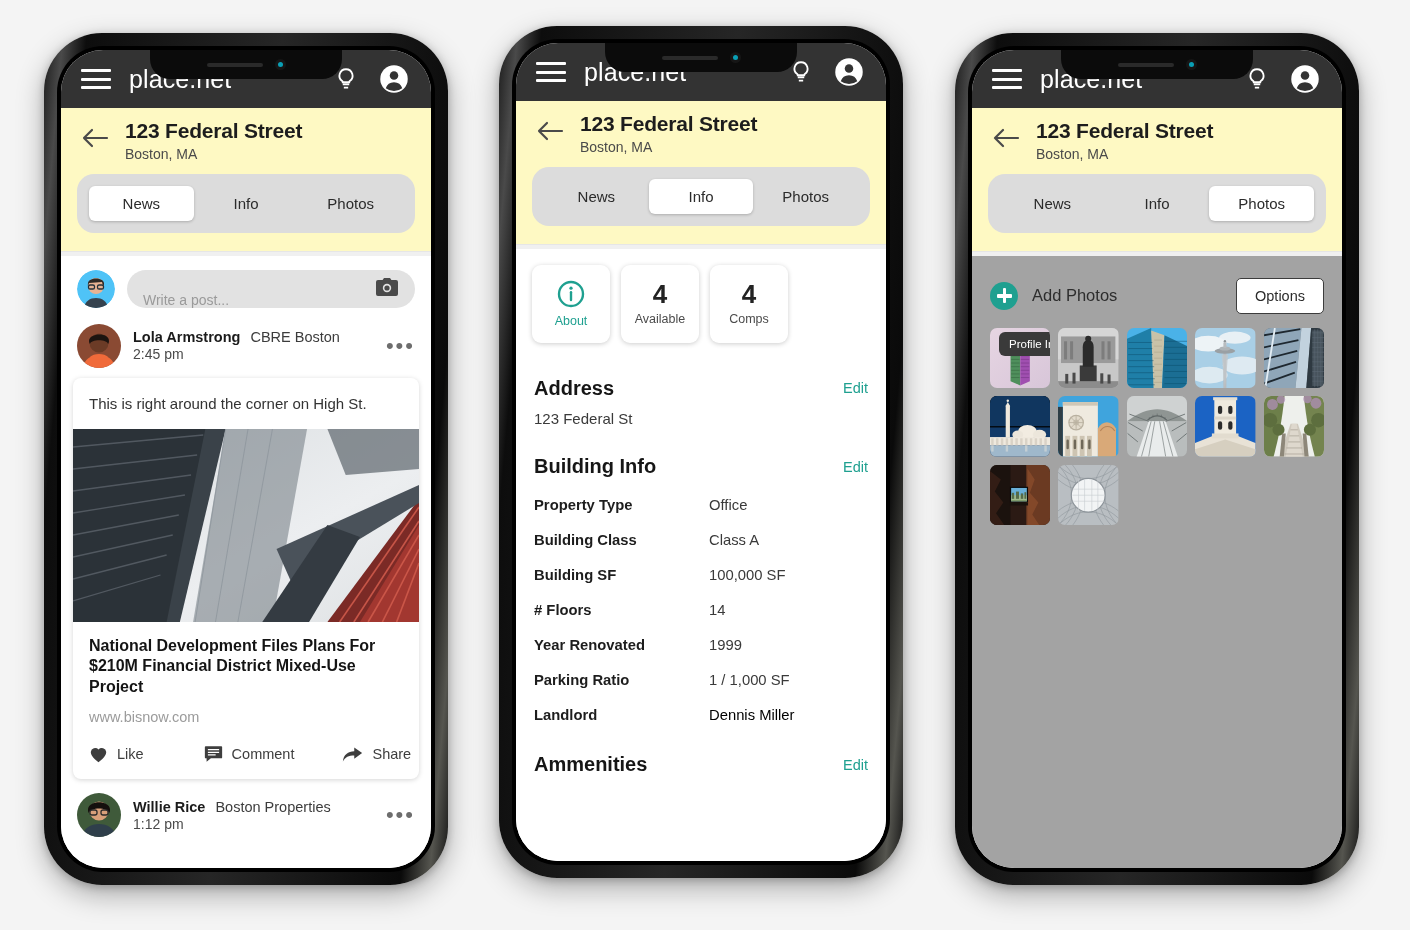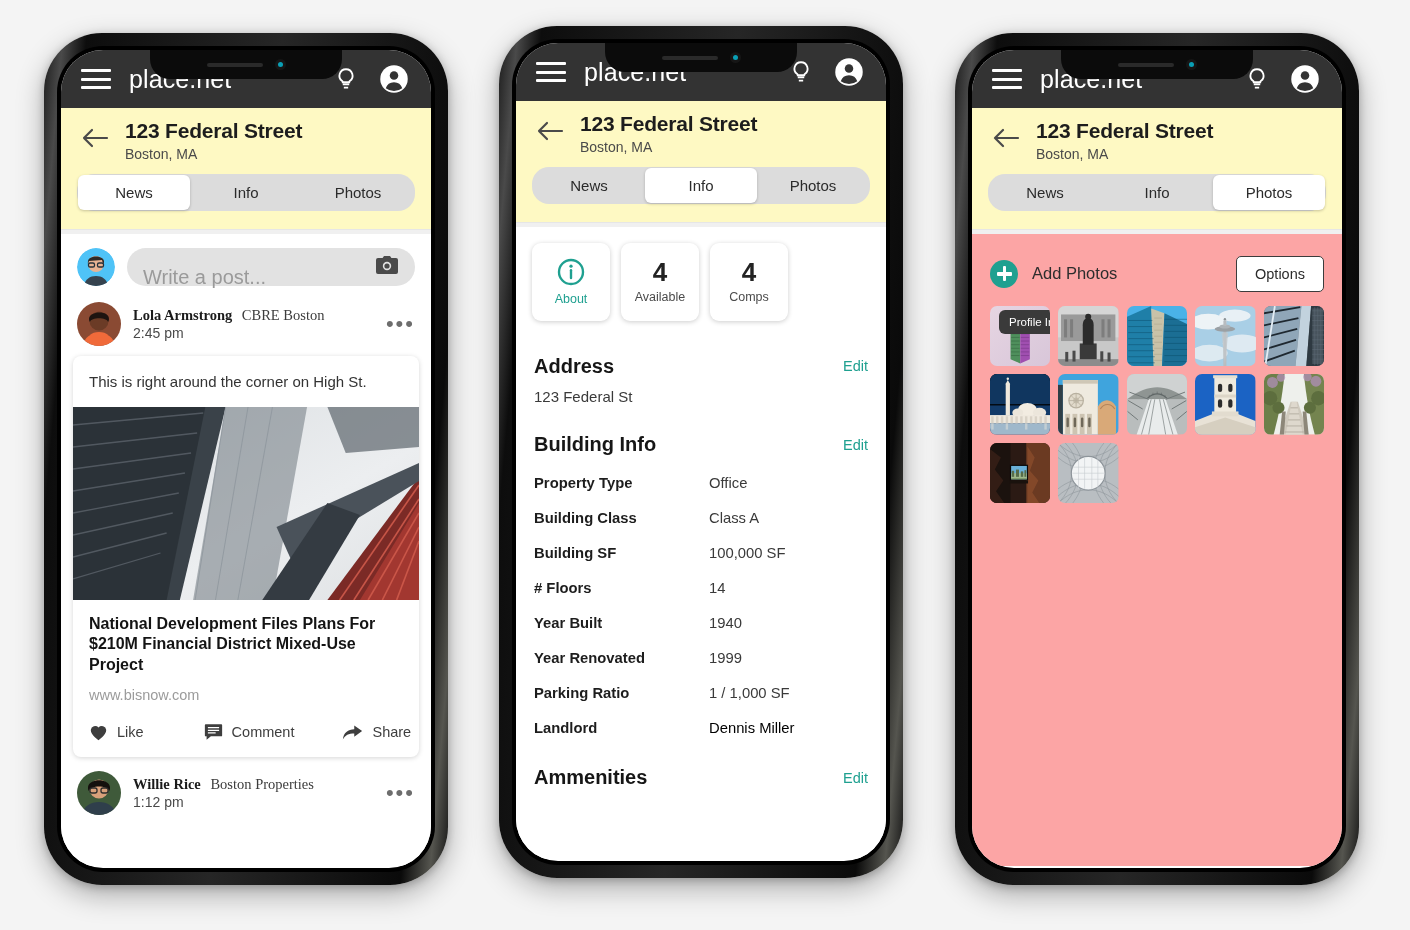--- a/index.html
+++ b/index.html
@@ -70,40 +70,40 @@
   
   .subhead { background: #fef9c3; padding: 11px 0 0 0; }
   .subhead-row { display: flex; align-items: flex-start; padding: 0 20px; }
   .back-arrow { width: 30px; margin-top: 8px; flex: 0 0 auto; cursor: pointer; }
   .titleblock { margin-left: 14px; }
   .prop-title { font-size: 21px; font-weight: 700; color: #1d1d1d; line-height: 1.18; letter-spacing:-.2px;}
   .prop-sub { font-size: 14px; color: #4a4a4a; margin-top: 2px; }
 
   
   .segbar { margin: 12px 16px 18px 16px; background: #dcdcdc; border-radius: 17px;
-            display: flex; padding: 1px; }
+            display: flex; padding: 12px; }
   .seg { flex: 1; text-align: center; font-size: 15px; color: #2b2b2b;
          padding: 9px 0; border-radius: 6px; cursor: pointer; }
   .seg.active { background: #fff; box-shadow: 0 1px 3px rgba(0,0,0,.22); }
   .sep { height: 5px; background: #f0f0f0; border-top: 1px solid #e6e6e6; margin-top: 12px; }
 
   
   .feed { background: #fff; height: calc(100% - 58px - 128px); overflow: hidden; }
   .composer { display: flex; align-items: center; gap: 12px; padding: 14px 16px 10px 16px; }
   .av { width: 38px; height: 38px; border-radius: 50%; flex:0 0 auto; overflow:hidden; position:relative; }
   .av svg { display:block; }
   .composer-field { flex: 1; height: 38px; background: #e2e2e2; border-radius: 19px;
                     display: flex; align-items: center; padding: 0 16px; }
-  .composer-ph { font-size: 20px; color: #9a9a9a; flex:1;margin-top:22px; }
+  .composer-ph { font-size: 14px; color: #9a9a9a; flex:1;margin-top:22px; }
   .cam-icon { margin-left: auto; }
 
   .post-head { display: flex; align-items: center; padding: 6px 16px 0 16px; }
   .post-av { width: 44px; height: 44px; border-radius: 50%; overflow:hidden; flex:0 0 auto; }
   .post-meta { margin-left: 12px; }
-  .post-names { font-size: 14.5px; font-family: Liberation Serif, serif; }
+  .post-names { font-size: 14.5px; }
   .post-author { font-weight: 700; color: #1b1b1b; }
   .post-org { color: #3c3c3c; margin-left: 6px; }
   .post-time { font-size: 14px; color: #4a4a4a; margin-top: 1px; }
   .dots { margin-left: auto; color: #6d6d6d; font-size: 22px; letter-spacing: 2px; line-height: 0; cursor:pointer;}
 
   .card { margin: 10px 12px 0 12px; background: #fff; border-radius: 8px;
           box-shadow: 0 1px 5px rgba(0,0,0,.17); overflow: hidden; }
   .card-text { font-size: 15px; color: #333; padding: 17px 16px; }
   .card-img { height: 193px; width:100%; position: relative; overflow: hidden; }
   .card-body { padding: 14px 16px 6px 16px; }
@@ -128,21 +128,21 @@
   .sec-head { display: flex; align-items: center; margin-top: 26px; }
   .sec-title { font-size: 20px; font-weight: 700; color: #161616; }
   .sec-edit { margin-left: auto; font-size: 14.5px; color: #1fa090; cursor: pointer; }
   .addr { font-size: 15px; color: #3a3a3a; line-height: 1.38; margin-top: 9px; }
   .kv { display: flex; margin-top: 19px; font-size: 14.8px; }
   .kv .k { width: 175px; font-weight: 700; color: #1d1d1d; }
   .kv .v { color: #3a3a3a; }
   .kv .v.link { color: #000000; }
 
   
-  .photobody { background: #fca5a5; height: calc(100% - 58px - 128px); overflow: hidden; }
+  .photobody { background: #a3a3a3; height: calc(100% - 58px - 128px); overflow: hidden; }
   .photo-toolbar { display: flex; align-items: center; padding: 22px 18px 14px 18px; }
   .plus { width: 28px; height: 28px; border-radius: 50%; background: #1fa090;
           display:flex;align-items:center;justify-content:center; flex:0 0 auto; }
   .plus::before, .plus::after { content:""; position:absolute; background:#fff; border-radius:1px; }
   .plus i { position: relative; width: 15px; height: 15px; display:block; }
   .plus i::before { content:""; position:absolute; left:0; top:6px; width:15px; height:3.4px; background:#fff; border-radius:1px;}
   .plus i::after  { content:""; position:absolute; top:0; left:6px; width:3.4px; height:15px; background:#fff; border-radius:1px;}
   .addlbl { font-size: 16.5px; color: #2d2d2d; margin-left: 14px; }
   .options-btn { margin-left: auto; border: 1px solid #3c3c3c; border-radius: 5px;
                  padding: 9px 18px; font-size: 14.5px; color: #2b2b2b; background:#fff; cursor: pointer; }
@@ -453,24 +453,20 @@
               </div>
             <div class="kv">
                 <span class="k">Building SF</span>
                 <span class="v">100,000 SF</span>
               </div>
             <div class="kv">
                 <span class="k"># Floors</span>
                 <span class="v">14</span>
               </div>
             <div class="kv">
-                <span class="k">Year Built</span>
-                <span class="v">1940</span>
-              </div>
-            <div class="kv">
                 <span class="k">Year Renovated</span>
                 <span class="v">1999</span>
               </div>
             <div class="kv">
                 <span class="k">Parking Ratio</span>
                 <span class="v">1 / 1,000 SF</span>
               </div>
             <div class="kv">
                 <span class="k">Landlord</span>
                 <span class="v link">Dennis Miller</span>

